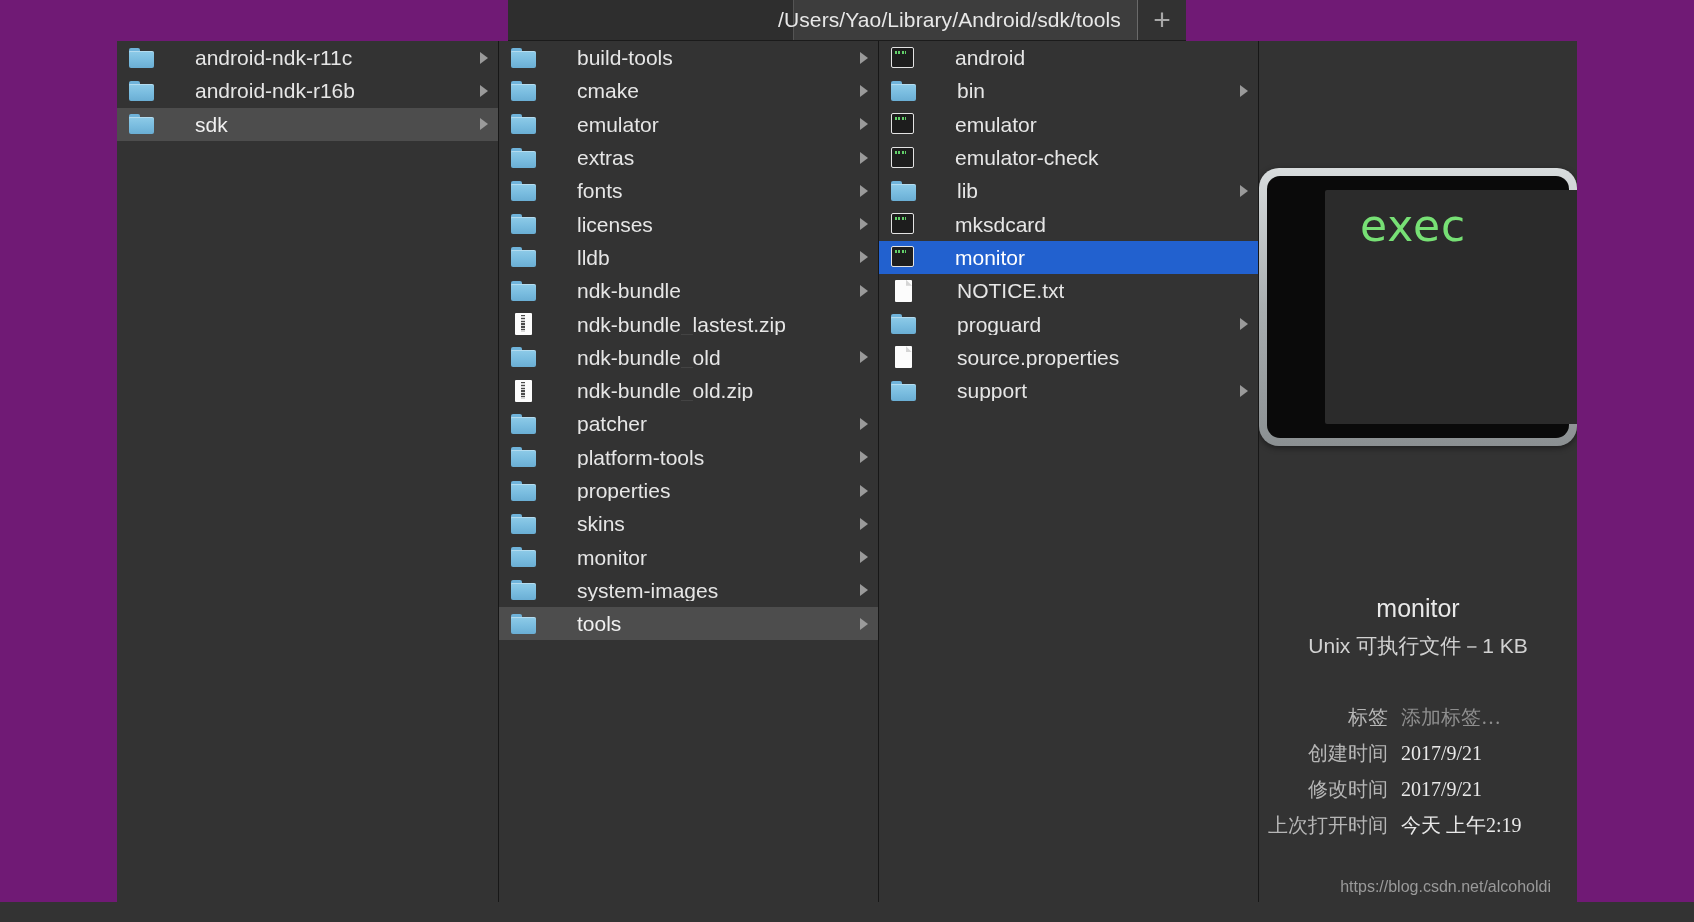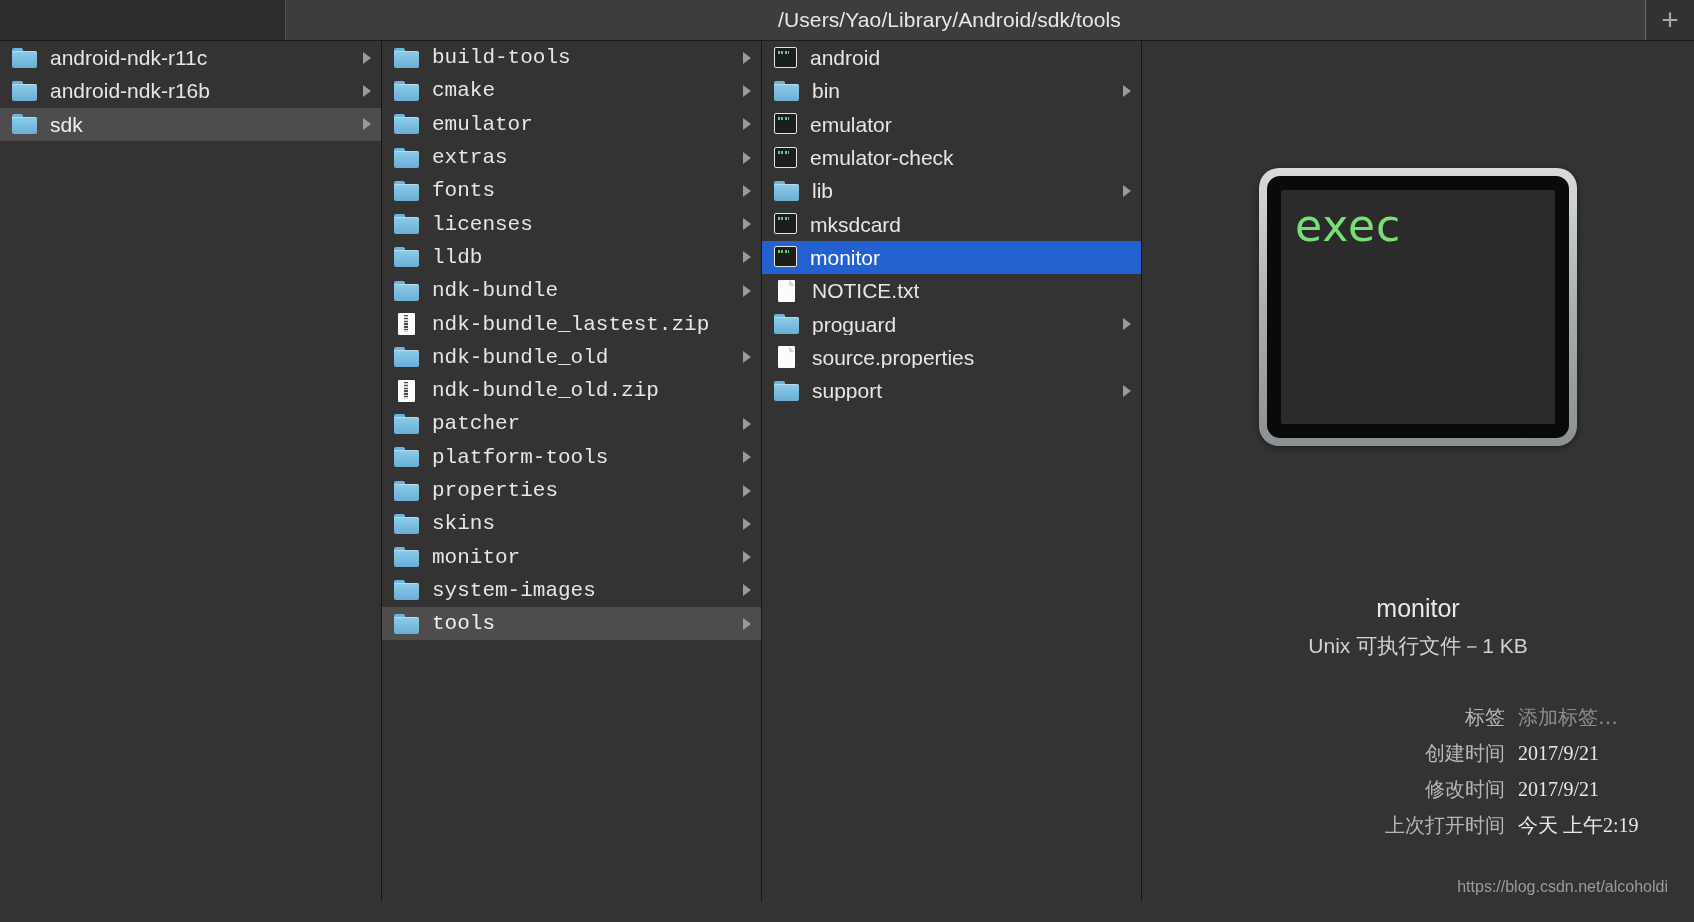--- a/index.html
+++ b/index.html
@@ -6,23 +6,24 @@
     margin: 0; padding: 0;
     width: 1694px; height: 922px;
     overflow: hidden;
     background: #333333;
     font-family: "Liberation Sans", "DejaVu Sans", sans-serif;
     -webkit-font-smoothing: antialiased;
   }
   #app {
     position: relative;
     width: 1694px; height: 902px;
-    background: #a3a3a3;
+    background: #701a75;
     display: flex;
     flex-direction: column;
+    align-items: center;
   }
 
   
   .titlebar {
     position: relative;
     height: 40px;
     flex: 0 0 40px;
     background: #3d3d3d;
     border-bottom: 1px solid #1b1b1b;
     display: flex;
@@ -75,21 +76,21 @@
   }
   .column {
     position: relative;
     height: 100%;
     box-sizing: border-box;
     border-right: 1px solid #171717;
     overflow: hidden;
     background: #333333;
   }
   .col-1 { width: 382px; }
-  .col-2 { width: 380px; font-family: Liberation Mono, monospace; }
+  .col-2 { width: 380px; }
   .col-3 { width: 380px; }
   .col-preview {
     flex: 1;
     border-right: none;
     background: #333333;
     display: flex;
     flex-direction: column;
     align-items: center;
   }
 
@@ -97,20 +98,21 @@
   .row {
     position: relative;
     height: 33.3px;
     display: flex;
     align-items: center;
     padding-left: 12px;
     padding-right: 6px;
     box-sizing: border-box;
     cursor: default;
     white-space: nowrap;
+    gap: 28px;
   }
   .row .label {
     color: #e6e6e6;
     font-size: 21px;
     line-height: 1;
     margin-left: 12px;
     overflow: hidden;
     text-overflow: ellipsis;
   }
   .row.selected-active { background: #2261cf; }
@@ -227,21 +229,22 @@
     background: #0a0a0a;
     padding: 14px;
   }
   .preview-icon-inner {
     width: 100%;
     height: 100%;
     box-sizing: border-box;
     background: #2b2b2b;
     border-radius: 2px;
     padding-top: 14px;
-    padding-left: 14px;
+    padding-left: 35px;
+    margin-left: 44px;
   }
   .preview-exec-text {
     color: #77e075;
     font-family: "DejaVu Sans", "Liberation Sans", sans-serif;
     font-size: 44px;
     line-height: 1;
     letter-spacing: 1px;
   }
   .preview-name {
     margin-top: 149px;

